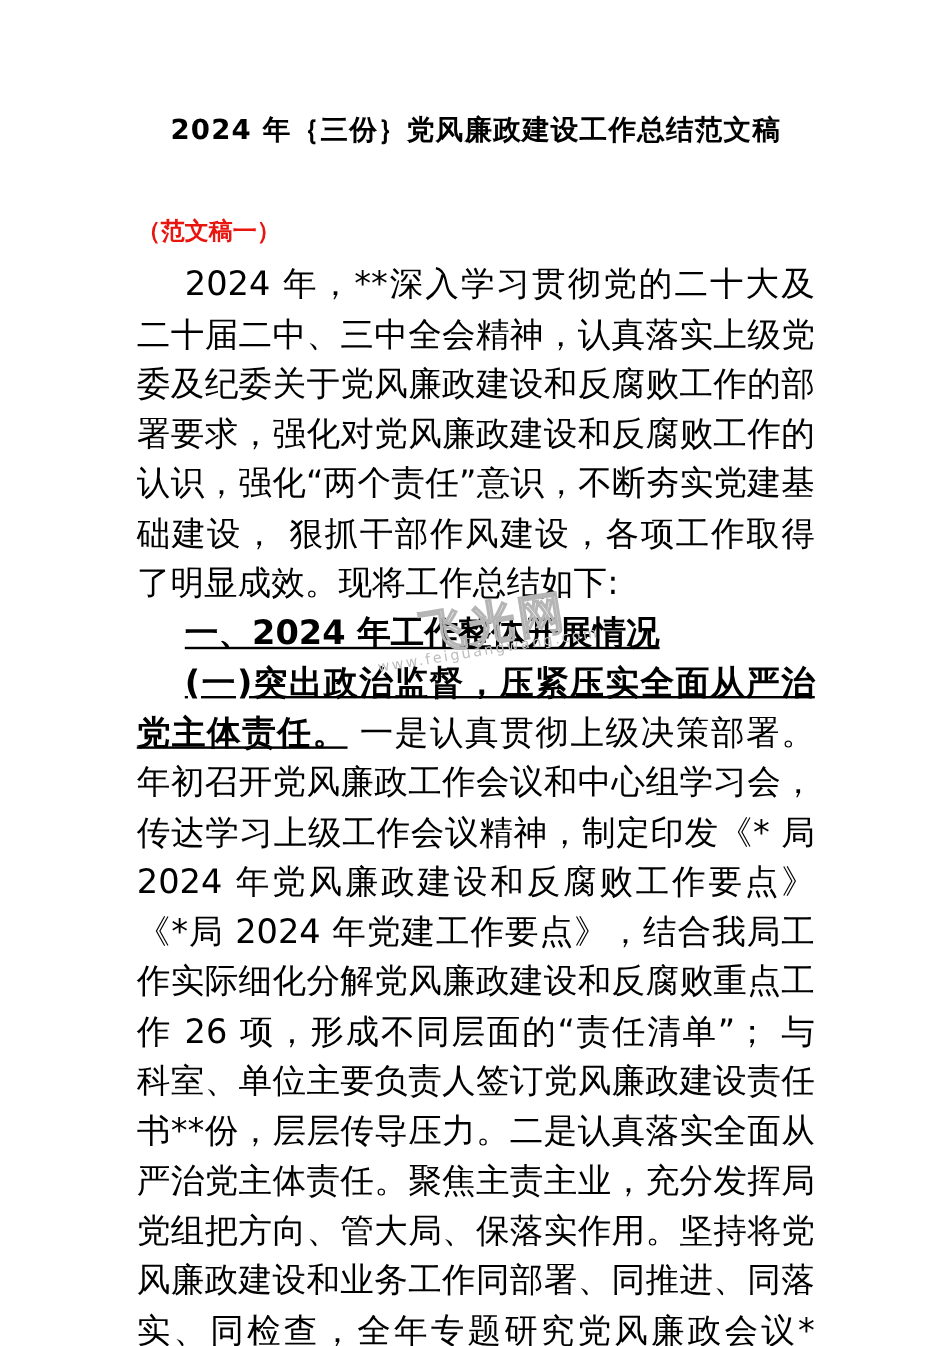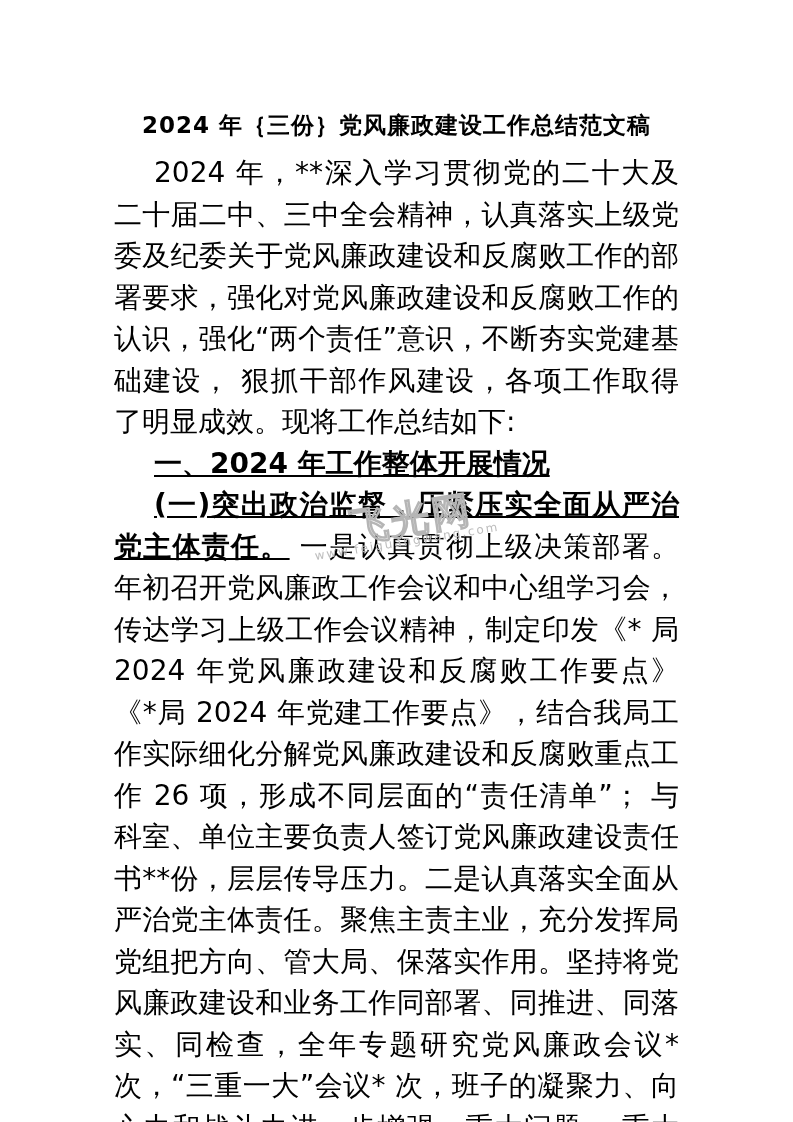--- a/index.html
+++ b/index.html
@@ -8,21 +8,21 @@
     font-family: "DejaVu Sans", "Liberation Sans", sans-serif;
     color: #000000;
   }
   .page {
     position: relative;
     width: 793px;
     height: 1122px;
     margin: 0 auto;
     background: #ffffff;
     overflow: hidden;
-    padding: 16px 114px;
+    padding: 0 114px;
   }
   .doc-title {
     margin-top: 92px;
     text-align: center;
     font-size: 23px;
     line-height: 34px;
     font-weight: bold;
     letter-spacing: 1px;
   }
   .section-label {
@@ -71,20 +71,21 @@
     white-space: nowrap;
   }
 </style>
 </head>
 <body>
 
 <div class="page">
 
   <h1 class="doc-title">2024 年｛三份｝党风廉政建设工作总结范文稿</h1>
 
+  <div class="section-label">（范文稿一）</div>
 
   <div class="content" id="doc-content">
       <p class="body"><span class="run">2024 年，**深入学习贯彻党的二十大及二十届二中、三中全会精神，认真落实上级党委及纪委关于党风廉政建设和反腐败工作的部署要求，强化对党风廉政建设和反腐败工作的认识，强化“两个责任”意识，不断夯实党建基础建设， 狠抓干部作风建设，各项工作取得了明显成效。现将工作总结如下:</span></p>
       <p class="heading"><span class="run-bold">一、2024 年工作整体开展情况</span></p>
       <p class="body"><span class="run-bold">(一)突出政治监督，压紧压实全面从严治党主体责任。</span><span class="run"> 一是认真贯彻上级决策部署。年初召开党风廉政工作会议和中心组学习会，传达学习上级工作会议精神，制定印发《* 局 2024 年党风廉政建设和反腐败工作要点》《*局 2024 年党建工作要点》，结合我局工作实际细化分解党风廉政建设和反腐败重点工作 26 项，形成不同层面的“责任清单”； 与科室、单位主要负责人签订党风廉政建设责任书**份，层层传导压力。二是认真落实全面从严治党主体责任。聚焦主责主业，充分发挥局党组把方向、管大局、保落实作用。坚持将党风廉政建设和业务工作同部署、同推进、同落实、同检查，全年专题研究党风廉政会议*次，“三重一大”会议* 次，班子的凝聚力、向心力和战斗力进一步增强，重大问题、 重大决策、重点工作更加科学高效。三是严明政治纪律和政治规矩。坚持党性原则，严肃党内政治生活，严格落实“三会一课”、民主生活会、组织生活会、党员民主评议等制度，</span></p>
     </div>
 
   <div class="watermark">
     <div class="wm-name">飞光网</div>
     <div class="wm-url">www.feiguangwang.com</div>

